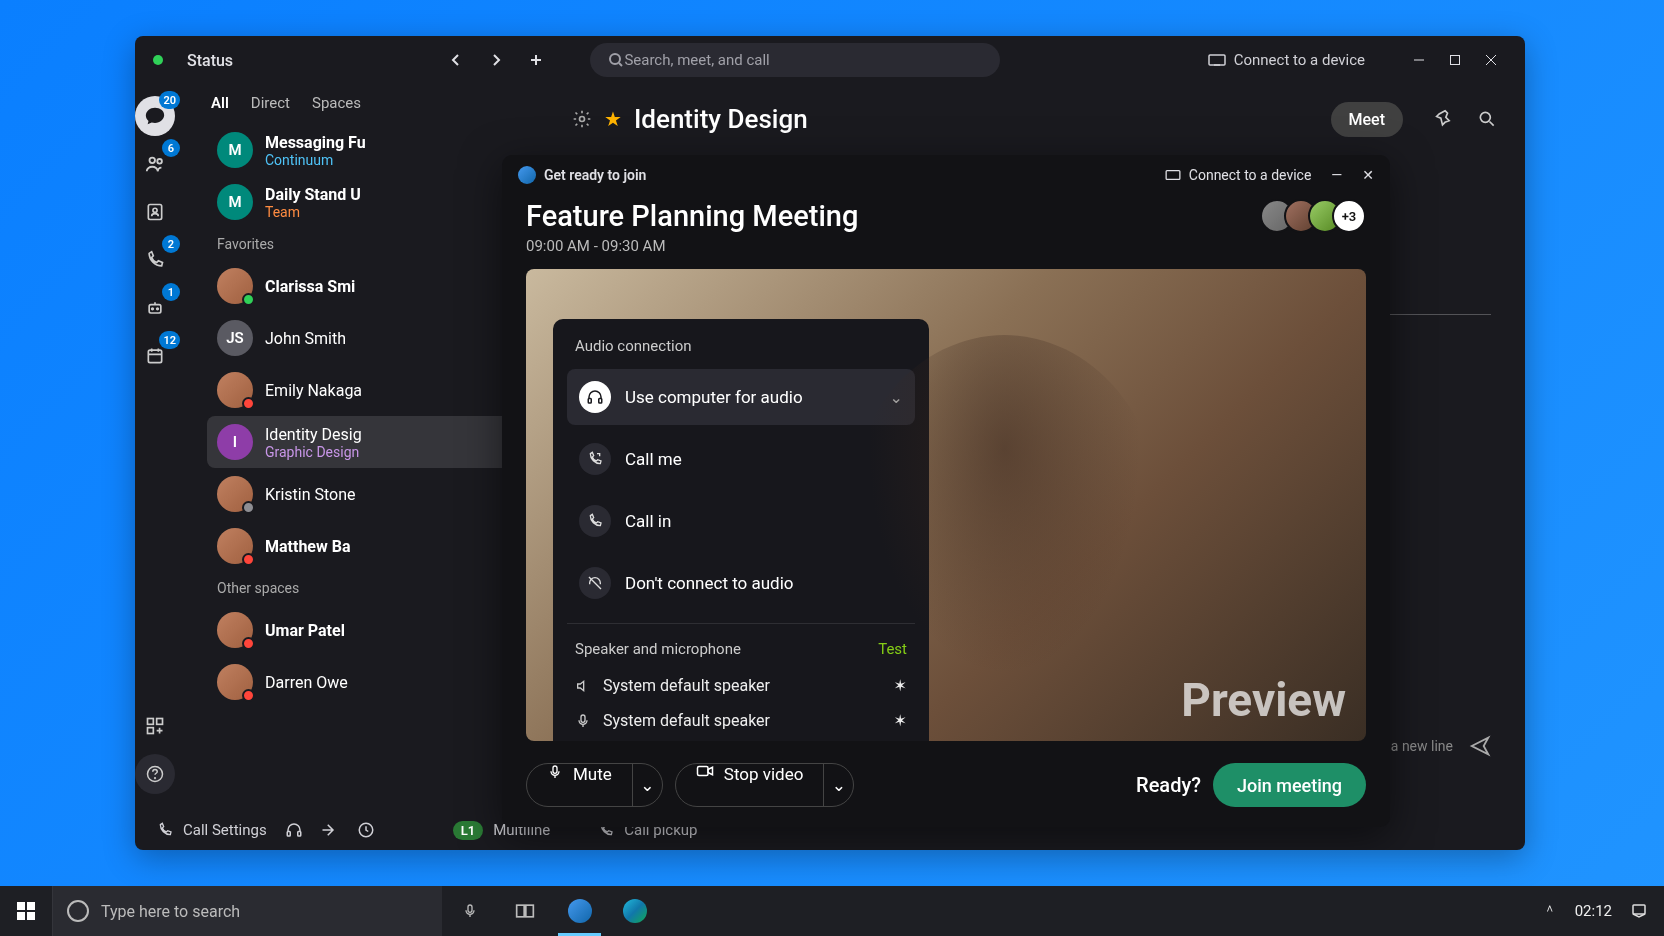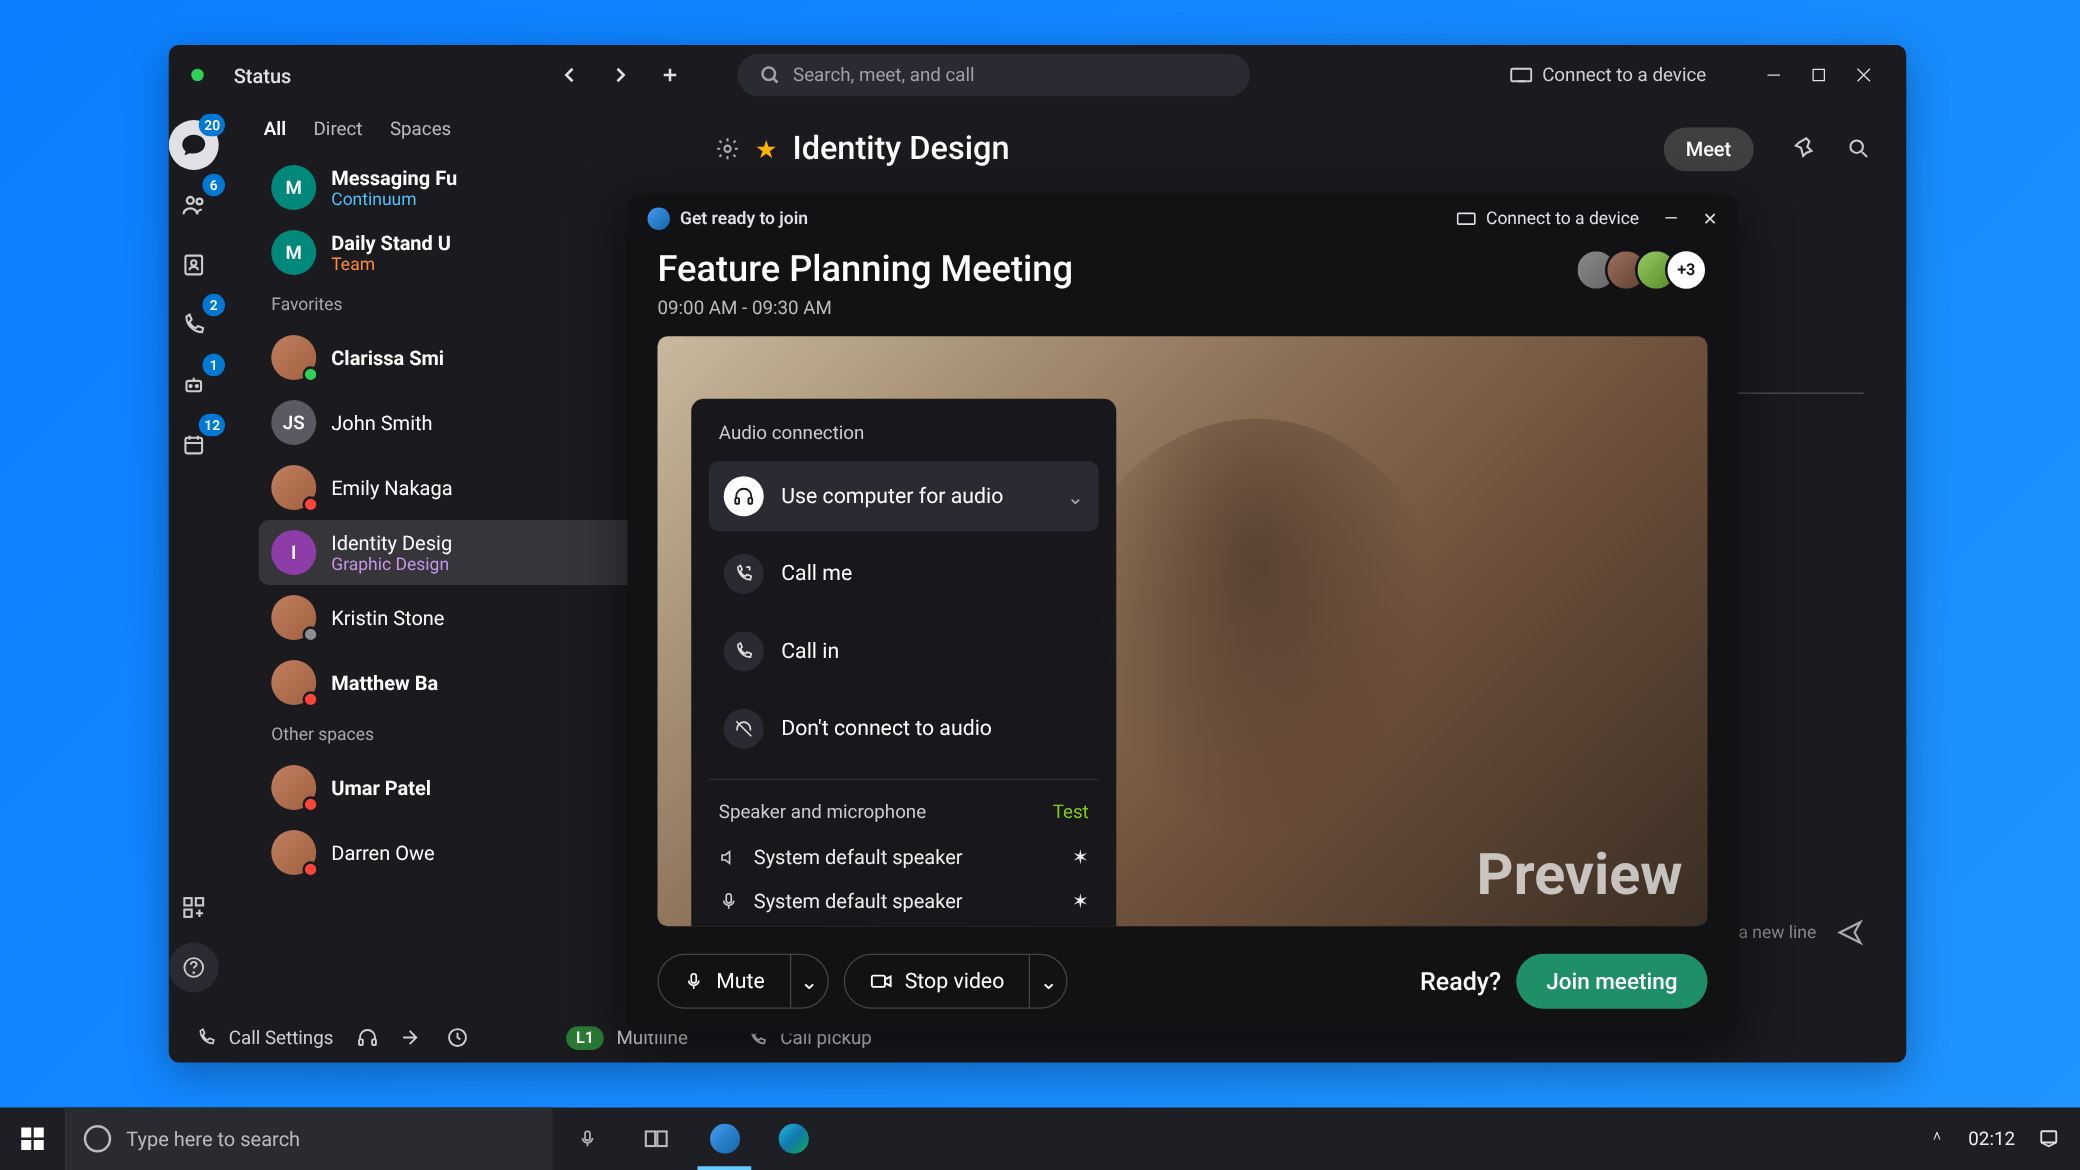--- a/index.html
+++ b/index.html
@@ -3,21 +3,21 @@
 <meta charset="utf-8">
 <style>
 * { margin:0; padding:0; box-sizing:border-box; font-family:-apple-system,BlinkMacSystemFont,"Segoe UI",Roboto,sans-serif; }
 body { width:1664px; height:936px; background:linear-gradient(135deg,#0a7fff 0%,#2094ff 100%); overflow:hidden; position:relative; }
 .app-window { position:absolute; left:135px; top:36px; width:1390px; height:814px; background:#1a1a1f; border-radius:8px; overflow:hidden; color:#e0e0e5; display:flex; flex-direction:column; box-shadow:0 8px 32px rgba(0,0,0,0.3); }
 .titlebar { height:48px; display:flex; align-items:center; padding:0 18px; gap:20px; }
 .presence-dot { width:10px; height:10px; background:#30d158; border-radius:50%; }
 .title-status { font-size:16px; font-weight:500; margin-left:4px; }
 .nav-arrows { margin-left:auto; display:flex; gap:8px; }
 .icon-btn { width:32px; height:32px; display:flex; align-items:center; justify-content:center; color:#e0e0e5; cursor:pointer; border-radius:6px; }
-.search-box { width:410px; height:34px; background:#2a2a32; border-radius:18px; display:flex; align-items:center; padding:0 18px; gap:10px; color:#a0a0a8; font-size:15px; margin-left:18px; }
+.search-box { width:410px; height:34px; background:#2a2a32; border-radius:18px; display:flex; align-items:center; padding:0 18px; color:#a0a0a8; font-size:15px; margin-left:18px; }
 .connect-device { display:flex; align-items:center; gap:8px; color:#d0d0d6; font-size:15px; margin-left:auto; }
 .window-controls { display:flex; gap:4px; margin-left:18px; }
 .main-layout { display:flex; flex:1; min-height:0; }
 .rail { width:64px; background:transparent; display:flex; flex-direction:column; align-items:flex-start; padding-top:12px; gap:8px; }
 .rail-item { position:relative; width:40px; height:40px; display:flex; align-items:center; justify-content:center; color:#ccc; border-radius:50%; cursor:pointer; }
 .rail-item.active{background:#e0e0e5; color:#1a1a1f;}
 .badge { position:absolute; top:-5px; right:-5px; background:#0078d4; color:#fff; font-size:11px; min-width:18px; height:18px; border-radius:9px; display:flex; align-items:center; justify-content:center; font-weight:600; padding:0 4px; }
 .rail-bottom { margin-top:auto; margin-bottom:16px; display:flex; flex-direction:column; gap:8px; }
 .lists-pane { width:345px; background:transparent; display:flex; flex-direction:column; }
 .filter-tabs { display:flex; gap:22px; padding:10px 12px 12px 12px; font-size:15px; color:#bbb; align-items:center; }
@@ -56,34 +56,34 @@
 .modal-head { padding:4px 24px 14px 24px; display:flex; align-items:flex-start; }
 .meeting-title { font-size:29px; font-weight:500; color:#fff; }
 .meeting-time { font-size:15px; color:#bbb; margin-top:4px; }
 .part-stack { margin-left:auto; display:flex; align-items:center; }
 .part { width:34px; height:34px; border-radius:50%; border:2px solid #121215; margin-left:-10px; background:#555; display:flex; align-items:center; justify-content:center; font-size:13px; color:#fff; font-weight:600; }
 .part.a1{background:linear-gradient(135deg,#888,#666);} .part.a2{background:linear-gradient(135deg,#a07060,#604030);} .part.a3{background:linear-gradient(135deg,#9c6,#582);}
 .video-area { margin:0 24px 16px 24px; height:472px; border-radius:8px; background:linear-gradient(135deg,#c9b99e 0%,#8a7055 40%,#6c4f3a 65%,#3a2e24 100%); position:relative; overflow:hidden; }
 .preview-label { position:absolute; right:20px; bottom:14px; font-size:46px; font-weight:700; color:rgba(255,255,255,0.7); }
 
 .video-area::after{content:"";position:absolute;left:38%;top:14%;width:38%;height:80%;background:radial-gradient(ellipse at 50% 30%,rgba(60,40,30,.55),rgba(60,40,30,0) 60%);border-radius:50%;}
-.audio-panel { position:absolute; left:27px; top:50px; width:340px; background:#17171c; border-radius:10px; padding:18px 14px 14px 14px; }
+.audio-panel { position:absolute; left:27px; top:50px; width:376px; background:#17171c; border-radius:10px; padding:18px 14px 14px 14px; }
 .ap-title { font-size:15px; color:#ccc; margin-bottom:14px; padding-left:8px; }
 .ap-opt { display:flex; align-items:center; gap:14px; padding:12px; border-radius:8px; cursor:pointer; margin-bottom:6px; }
 .ap-opt.sel{background:#2a2a32;}
 .ap-icon{width:32px; height:32px; border-radius:50%; background:#fff; color:#1a1a1f; display:flex; align-items:center; justify-content:center; flex-shrink:0;}
 .ap-icon.dark{background:#2a2a32; color:#ddd;}
 .ap-text{font-size:17px; color:#fff;}
 .ap-opt .chev{margin-left:auto; color:#aaa;}
 .ap-div{border-top:1px solid rgba(255,255,255,.1); margin:12px 0 12px 0;}
 .ap-row{display:flex; justify-content:space-between; padding:4px 8px 10px 8px; font-size:15px; color:#ccc;gap:44px;}
 .test-link{color:#84cc16; cursor:pointer;}
 .dev-row{display:flex; align-items:center; gap:12px; padding:8px; font-size:16px; color:#eee;}
 .modal-foot { position:absolute; left:24px; right:24px; bottom:20px; display:flex; align-items:center; gap:12px; }
-.pill-btn { height:44px; border-radius:22px; background:transparent; border:1px solid #444; color:#fff; display:flex; align-items:center; padding:0 20px; gap:10px; font-size:17px; cursor:pointer; }
+.pill-btn { height:44px; border-radius:22px; background:transparent; border:1px solid #444; color:#fff; display:flex; align-items:flex-start; padding:0 20px; gap:10px; font-size:17px; cursor:pointer; }
 .pill-btn .sub{width:30px; border-left:1px solid #444; height:100%; display:flex; align-items:center; justify-content:center; margin:0 -20px 0 10px; padding:0 14px;}
 .ready { margin-left:auto; font-size:20px; color:#fff; font-weight:500; }
 .join-btn { background:#1e8f67; border:none; color:#fff; height:44px; border-radius:22px; padding:0 24px; font-size:18px; font-weight:500; cursor:pointer; }
 
 .taskbar { position:absolute; left:0; bottom:0; width:100%; height:50px; background:#1e1f24; display:flex; align-items:center; color:#eee; }
 .start { width:52px; height:100%; display:flex; align-items:center; justify-content:center; cursor:pointer; }
 .win-icon{width:18px;height:18px;display:grid;grid-template-columns:1fr 1fr;grid-template-rows:1fr 1fr;gap:2px;}
 .win-icon span{background:#fff;}
 .search-tb { display:flex; align-items:center; gap:12px; height:100%; width:390px; padding:0 14px; background:#2a2b31; color:#bbb; font-size:16px; cursor:text; border-left:1px solid rgba(255,255,255,0.05);}
 .search-tb .circ{width:22px;height:22px;border:2px solid #bbb;border-radius:50%;}

